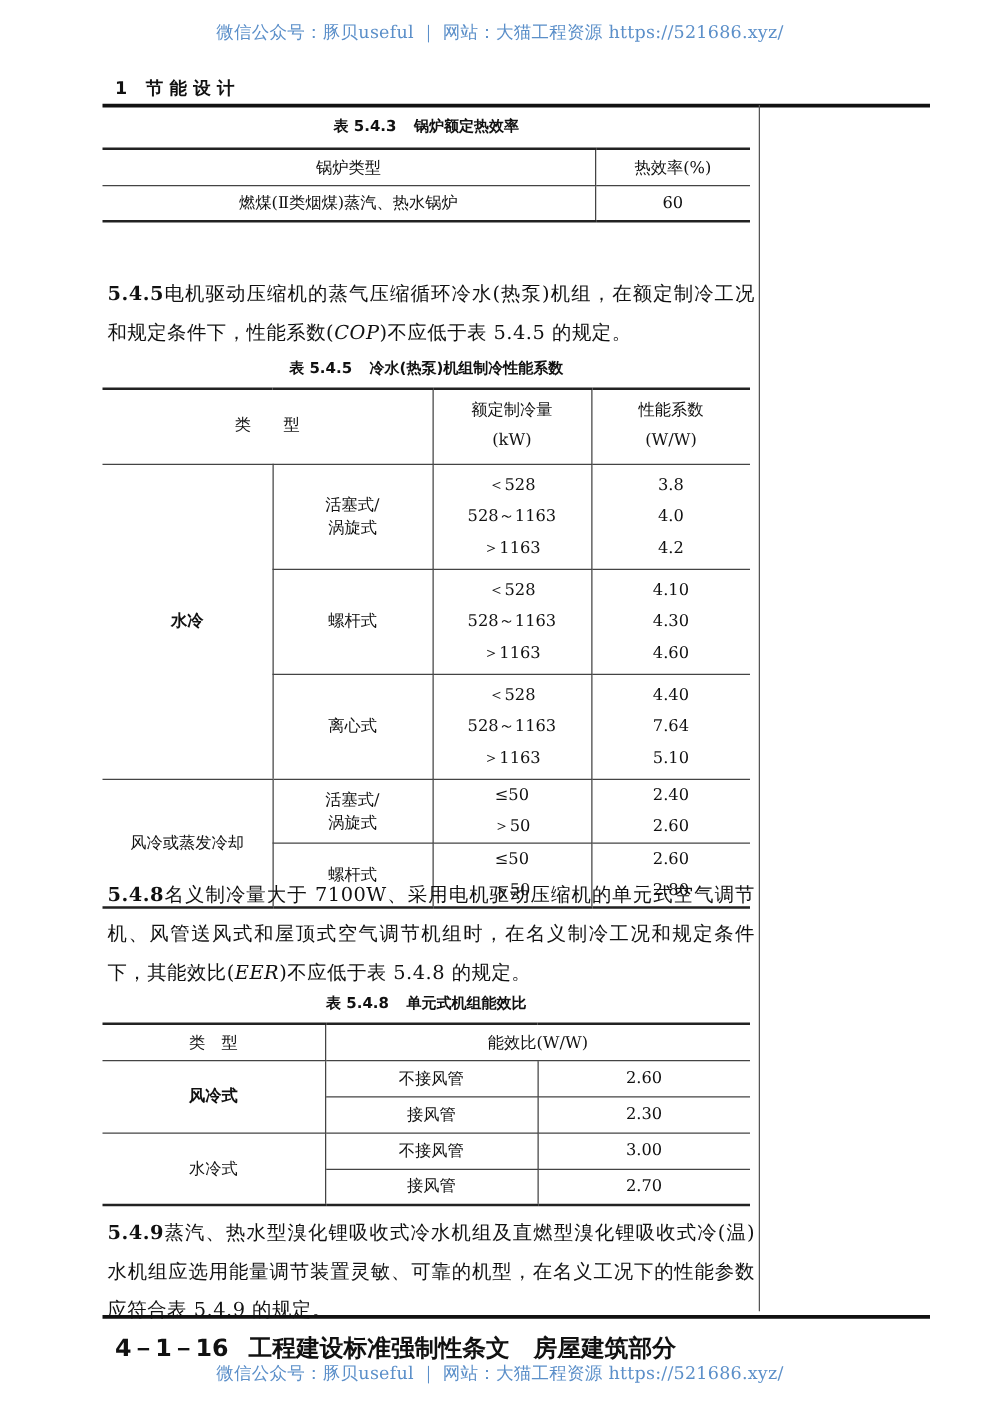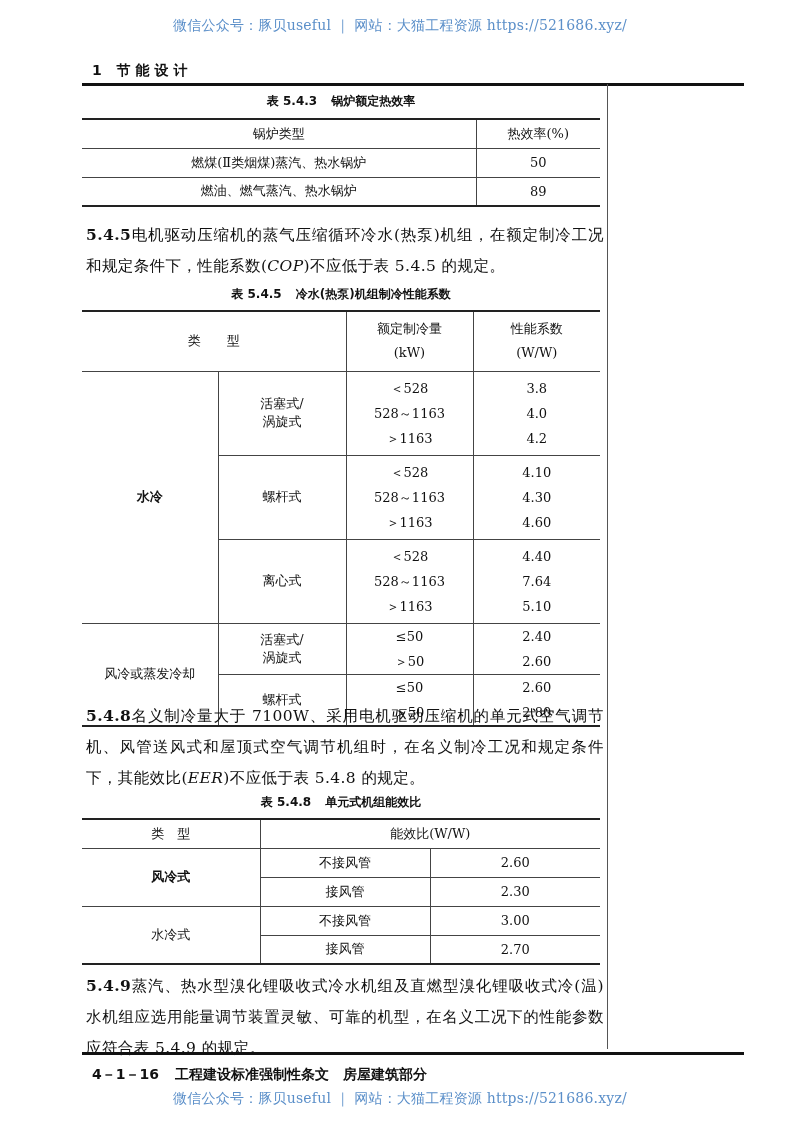--- a/index.html
+++ b/index.html
@@ -14,21 +14,21 @@
   .wm-bottom { top: 1090px; }
 
   .running-head {
     position: absolute; left: 92px; top: 62px;
     font-family: "DejaVu Sans", sans-serif; font-weight: bold; font-size: 14px; letter-spacing: 5px;
   }
   .head-rule { position: absolute; left: 82px; top: 83px; width: 662px; height: 3px; background: #111; }
   .vert-rule { position: absolute; left: 607px; top: 84px; width: 1px; height: 965px; background: #555; }
   .foot-rule { position: absolute; left: 82px; top: 1052px; width: 662px; height: 3px; background: #111; }
   .running-foot {
-    position: absolute; left: 92px; top: 1066px; font-size: 14px; font-weight: bold;
+    position: absolute; left: 92px; top: 1066px; font-size: 19px; font-weight: bold;
     font-family: "DejaVu Sans", sans-serif;
   }
   .running-foot .pg { margin-right: 16px; }
 
   .caption {
     position: absolute; left: 82px; width: 518px; text-align: center;
     font-family: "DejaVu Sans", sans-serif; font-weight: bold; font-size: 12px;
   }
   .caption .num { margin-right: 14px; }
 
@@ -86,25 +86,21 @@
   <span class="num">表 5.4.3</span><span>锅炉额定热效率</span>
 </div>
 <table class="doc" id="t543">
   <tbody>
       <tr class="top">
     <th class="c1">锅炉类型</th>
     <th>热效率(%)</th>
   </tr>
   <tr>
     <td class="c1">燃煤(Ⅱ类烟煤)蒸汽、热水锅炉</td>
-    <td>50</td>
-  </tr>
-  <tr>
-    <td class="c1">燃油、燃气蒸汽、热水锅炉</td>
-    <td>89</td>
+    <td>60</td>
   </tr>
 </tbody>
   </table>
 
 <div class="para" style="top:219px;">
   <span class="clause">5.4.5</span><span>电机驱动压缩机的蒸气压缩循环冷水(热泵)机组，在额定制冷工况和规定条件下，性能系数(</span><i>COP</i><span>)不应低于表 5.4.5 的规定。</span>
 </div>
 
 <div class="caption" style="top:286px;">
   <span class="num">表 5.4.5</span><span>冷水(热泵)机组制冷性能系数</span>

